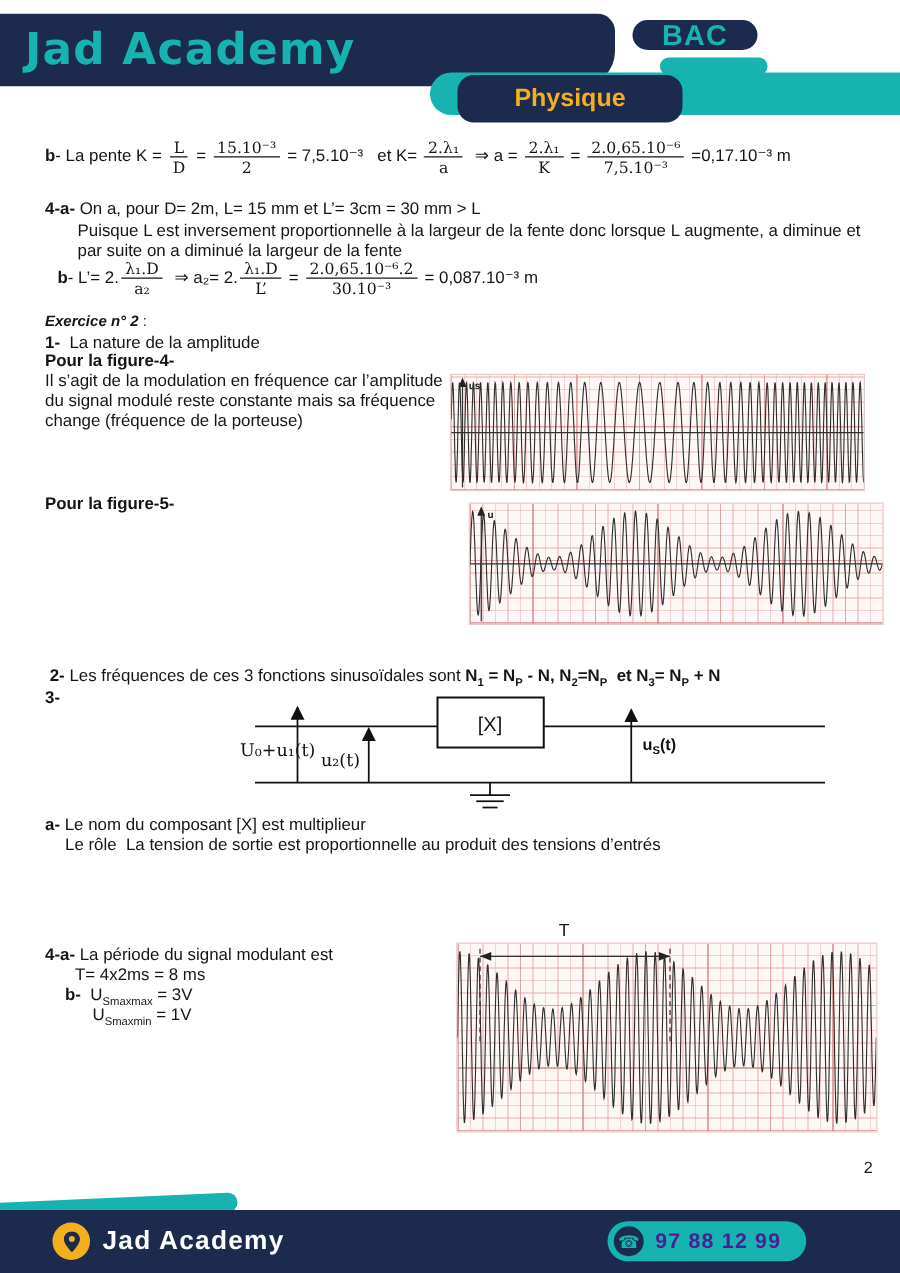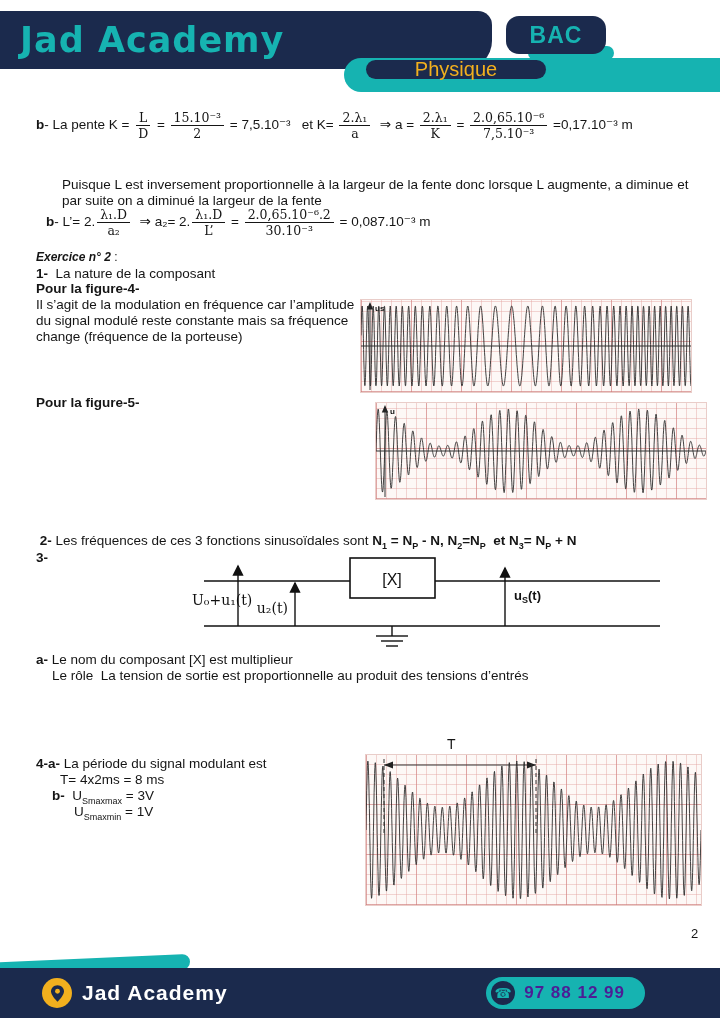--- a/index.html
+++ b/index.html
@@ -8,28 +8,28 @@
   .b{font-weight:bold}
   .i{font-style:italic}
   sub,sup{font-size:9px}
 
   
   .brand-band{position:absolute;top:11px;left:0;width:492px;height:58px;background:var(--navy,#1b2a4d);
               border-radius:0 14px 28px 0;display:flex;align-items:center}
   .brand-text{color:var(--teal,#16b3b1);font-weight:bold;font-size:35px;letter-spacing:1px;padding-left:20px;
               font-family:"DejaVu Sans",sans-serif}
   .bac-accent{position:absolute;top:46px;left:528px;width:86px;height:14px;background:var(--teal,#16b3b1);border-radius:8px}
-  .bac-badge{position:absolute;top:16px;left:506px;width:100px;height:38px;background:var(--navy,#1b2a4d);
+  .bac-badge{position:absolute;top:16px;left:506px;width:100px;height:24px;background:var(--navy,#1b2a4d);
              border-radius:13px;display:flex;align-items:center;justify-content:center;
              color:var(--teal,#16b3b1);font-weight:bold;font-size:23px;letter-spacing:1px}
   .subject-strip{position:absolute;top:58px;left:344px;width:376px;height:34px;background:var(--teal,#16b3b1);
                  border-radius:17px 0 0 17px}
-  .subject-badge{position:absolute;top:2px;left:22px;width:180px;height:19px;background:var(--navy,#1b2a4d);
+  .subject-badge{position:absolute;top:2px;left:22px;width:180px;height:38px;background:var(--navy,#1b2a4d);
                  border-radius:13px;display:flex;align-items:center;justify-content:center;
-                 color:var(--gold,#f2b01e);font-weight:normal;font-size:20px}
+                 color:var(--gold,#f2b01e);font-weight:bold;font-size:20px}
 
   
   .content{position:absolute;left:0;top:0;width:720px;height:1018px}
   .line{position:absolute;white-space:pre-wrap;line-height:16px}
   .title{font-size:12px;line-height:18px}
   .frac{display:inline-flex;flex-direction:column;align-items:center;vertical-align:middle;text-align:center;
         font-family:"DejaVu Serif","Liberation Serif",serif;font-size:12.5px;line-height:1.2;margin:0 2px}
   .frac .num{border-bottom:1px solid #151515;padding:0 3px}
   .frac .den{padding:0 3px}
 
@@ -90,26 +90,27 @@
     <div class="subject-badge">
       <span>Physique</span>
     </div>
   </div>
 </header>
 
 <main class="content">
 
   <div class="line" style="top:110px;left:36px"><span class="b">b</span><span>- La pente K = </span><span class="frac"><span class="num">L</span><span class="den">D</span></span><span> = </span><span class="frac"><span class="num">15.10⁻³</span><span class="den">2</span></span><span> = 7,5.10⁻³   et K= </span><span class="frac"><span class="num">2.λ₁</span><span class="den">a</span></span><span>  ⇒ a = </span><span class="frac"><span class="num">2.λ₁</span><span class="den">K</span></span><span> = </span><span class="frac"><span class="num">2.0,65.10⁻⁶</span><span class="den">7,5.10⁻³</span></span><span> =0,17.10⁻³ m</span></div>
 
+  <div class="line" style="top:159px;left:36px"><span class="b">4-a-</span><span> On a, pour D= 2m, L= 15 mm et L’= 3cm = 30 mm &gt; L</span></div>
   <div class="line" style="top:177px;left:62px;width:648px"><span>Puisque L est inversement proportionnelle à la largeur de la fente donc lorsque L augmente, a diminue et par suite on a diminué la largeur de la fente</span></div>
 
   <div class="line" style="top:207px;left:46px"><span class="b">b</span><span>- L’= 2.</span><span class="frac"><span class="num">λ₁.D</span><span class="den">a₂</span></span><span>  ⇒ a₂= 2.</span><span class="frac"><span class="num">λ₁.D</span><span class="den">L’</span></span><span> = </span><span class="frac"><span class="num">2.0,65.10⁻⁶.2</span><span class="den">30.10⁻³</span></span><span> = 0,087.10⁻³ m</span></div>
 
   <div class="line title" style="top:248px;left:36px"><span class="b i">Exercice n° 2</span><span> :</span></div>
-  <div class="line" style="top:266px;left:36px"><span class="b">1-</span><span>  La nature de la composant</span></div>
+  <div class="line" style="top:266px;left:36px"><span class="b">1-</span><span>  La nature de la amplitude</span></div>
 
   <div class="line" style="top:281px;left:36px"><span class="b">Pour la figure-4-</span></div>
   <div class="line" style="top:297px;left:36px;width:320px"><span>Il s’agit de la modulation en fréquence car l’amplitude du signal modulé reste constante mais sa fréquence change (fréquence de la porteuse)</span></div>
 
   <figure class="wave-figure graph" style="top:299px;left:360px;width:330px;height:92px">
     <svg width="330" height="92">
       <line x1="0" y1="46" x2="330" y2="46" class="axis"></line>
       <line x1="9" y1="90" x2="9" y2="6" class="axis"></line>
       <path d="M9 2 L5.8 9.5 L12.2 9.5 Z" class="solid"></path>
       <text x="14" y="11" class="axis-label">us</text>

